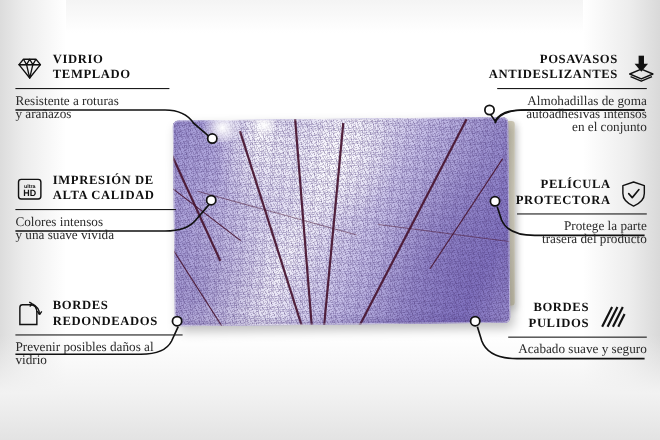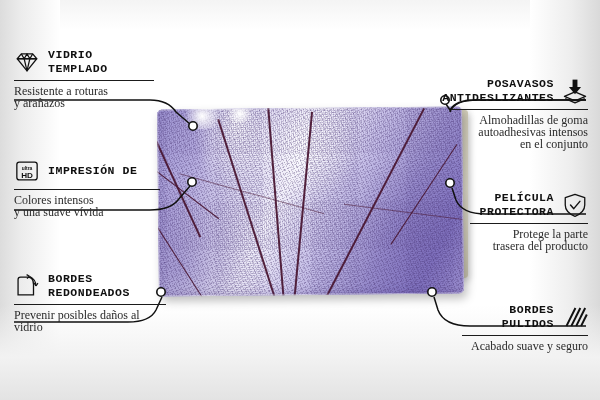--- a/index.html
+++ b/index.html
@@ -64,22 +64,22 @@
   .glare{position:absolute;border-radius:50%;background:radial-gradient(circle,#fff 0%,rgba(255,255,255,0) 70%);}
   .glassedge{position:absolute;inset:0;border-radius:5px;
     box-shadow:inset 0 0 0 1px rgba(255,255,255,0.45), inset 0 -3px 6px rgba(80,60,130,0.25);}
 
   
   #links{position:absolute;left:0;top:0;width:600px;height:400px;pointer-events:none;}
 
   
   .feat{position:absolute;}
   .feat .hdrow{display:flex;align-items:center;gap:8px;}
-  .feat.right .hdrow{justify-content:flex-end;margin-top:29px;}
-  .ttl{font-family:Liberation Mono, monospace;font-weight:700;font-size:11.5px;
+  .feat.right .hdrow{justify-content:center;}
+  .ttl{font-family:Liberation Serif, serif;font-weight:700;font-size:11.5px;
        letter-spacing:.55px;color:#101010;line-height:13.5px;text-transform:uppercase;}
   .feat.right .ttl{text-align:right;}
   .rule{height:1px;background:#1b1b1b;margin-top:5px;}
   .sub{font-family:"Liberation Serif",serif;font-size:12px;color:#2a2a2a;
        line-height:12.2px;margin-top:4px;}
   .feat.right .sub{text-align:right;}
   .ico{width:26px;height:26px;flex:0 0 26px;display:block;}
 
   
   #f-vidrio   {left:14px;  top:48px;  width:140px;}
@@ -176,21 +176,21 @@
   </div>
 
   <div class="feat left" id="f-hd">
     <div class="hdrow">
       <svg class="ico" viewBox="0 0 32 32">
         <rect x="3.5" y="5" width="25" height="22" rx="3" fill="none" stroke="#111" stroke-width="1.6"></rect>
         <text x="16" y="14.5" font-family="Liberation Sans, sans-serif" font-size="6" font-weight="700" fill="#111" text-anchor="middle">ultra</text>
         <text x="16" y="24" font-family="Liberation Sans, sans-serif" font-size="10" font-weight="700" fill="#111" text-anchor="middle">HD</text>
       </svg>
       <div>
-        <div class="ttl"><span>IMPRESIÓN DE</span><br></div>
+        <div class="ttl"><span>IMPRESIÓN DE</span><br><span>ALTA CALIDAD</span></div>
       </div>
     </div>
     <div class="rule"></div>
     <div class="sub"><span>Colores intensos</span><br><span>y una suave vívida</span></div>
   </div>
 
   <div class="feat left" id="f-bordes-r">
     <div class="hdrow">
       <svg class="ico" viewBox="0 0 32 32">
         <path d="M5 27 L5 8 Q5 5 8 5 L17 5 Q24 5 24 14 L24 27 Z" fill="none" stroke="#111" stroke-width="1.6"></path>

